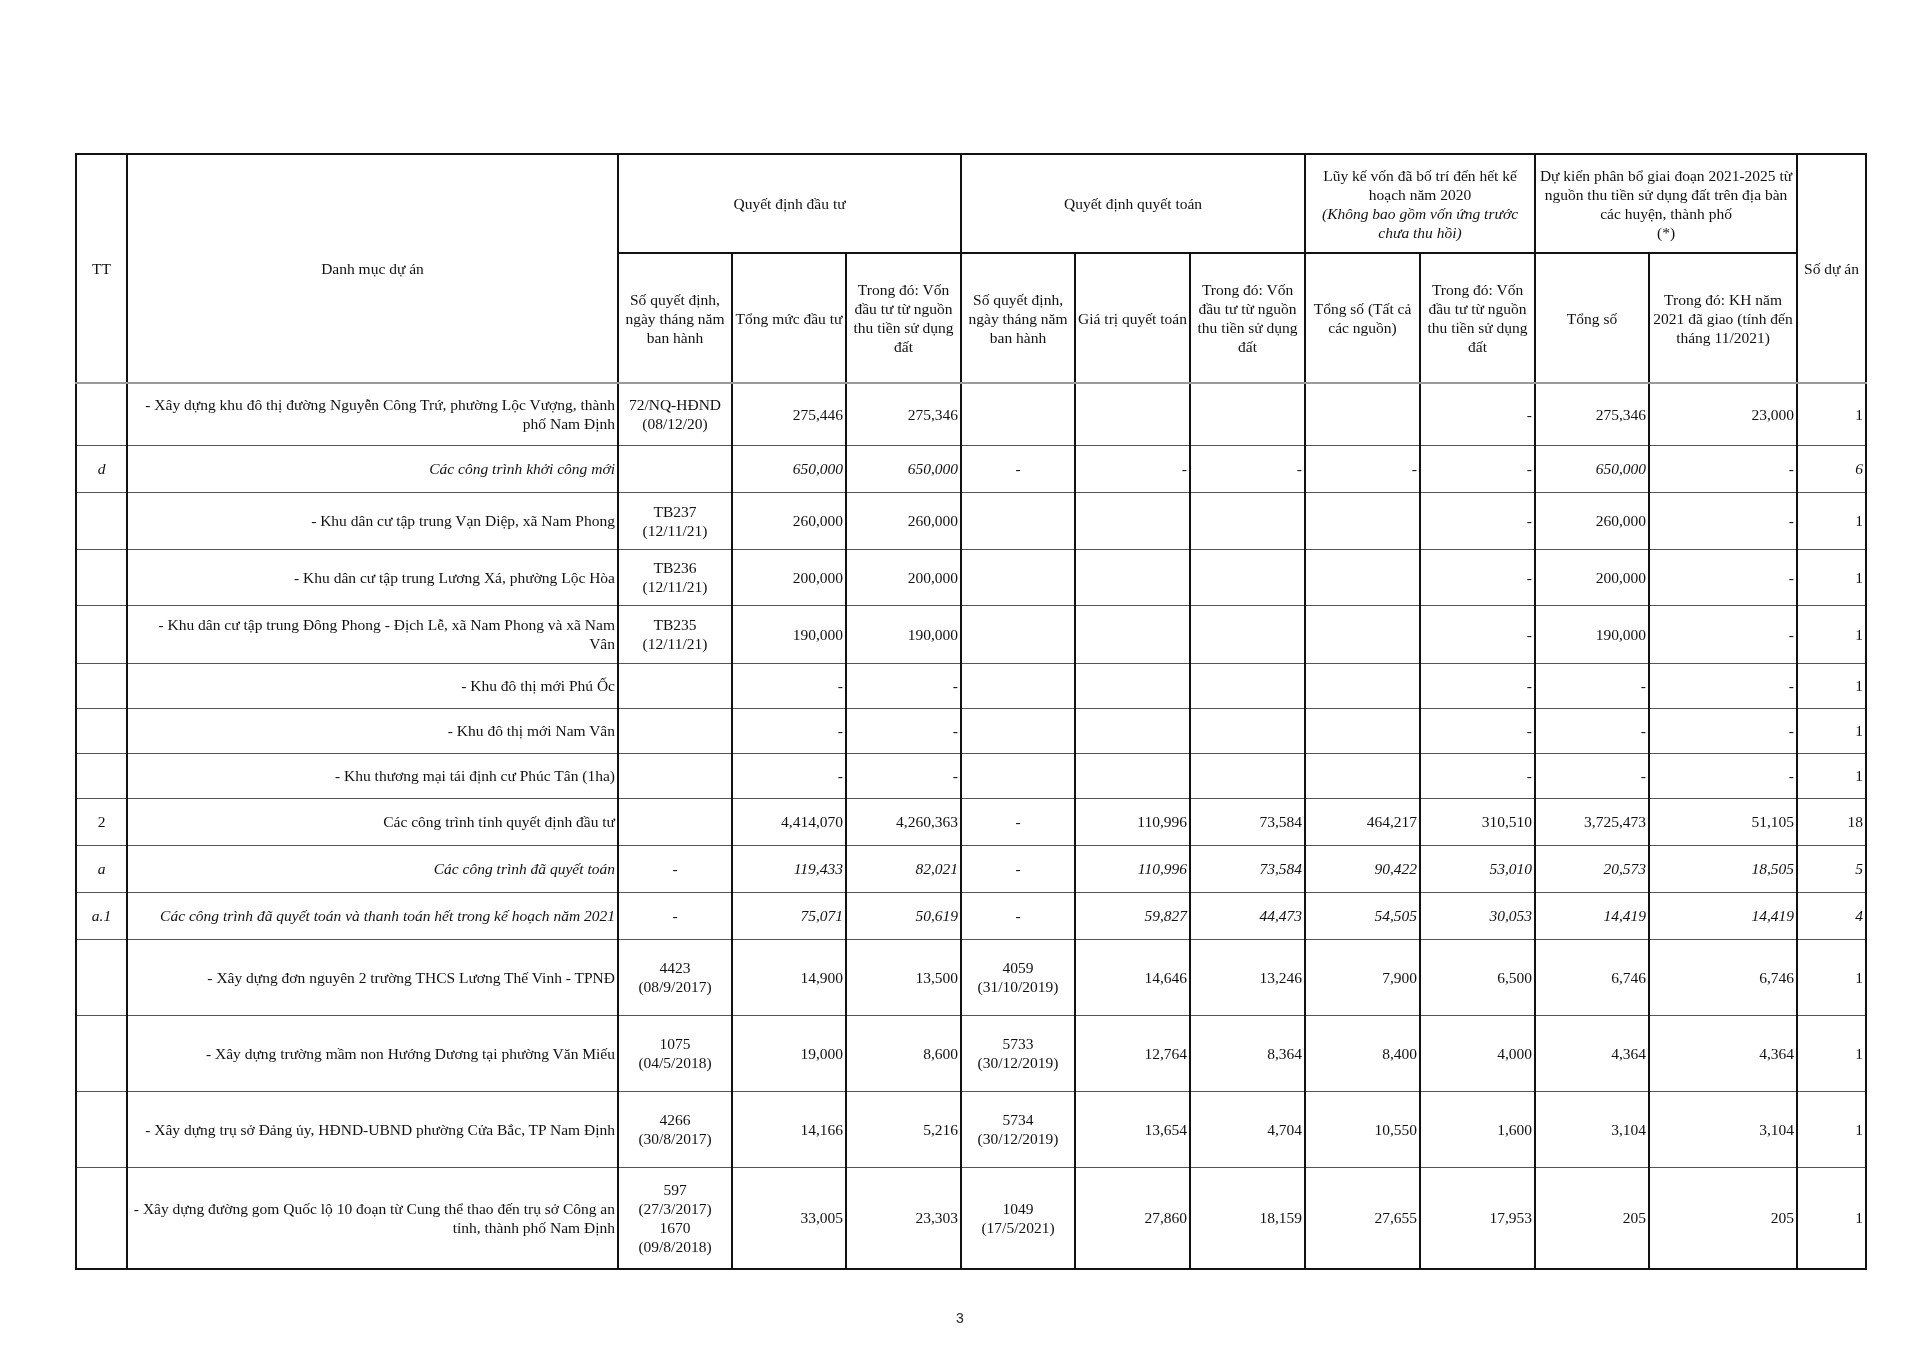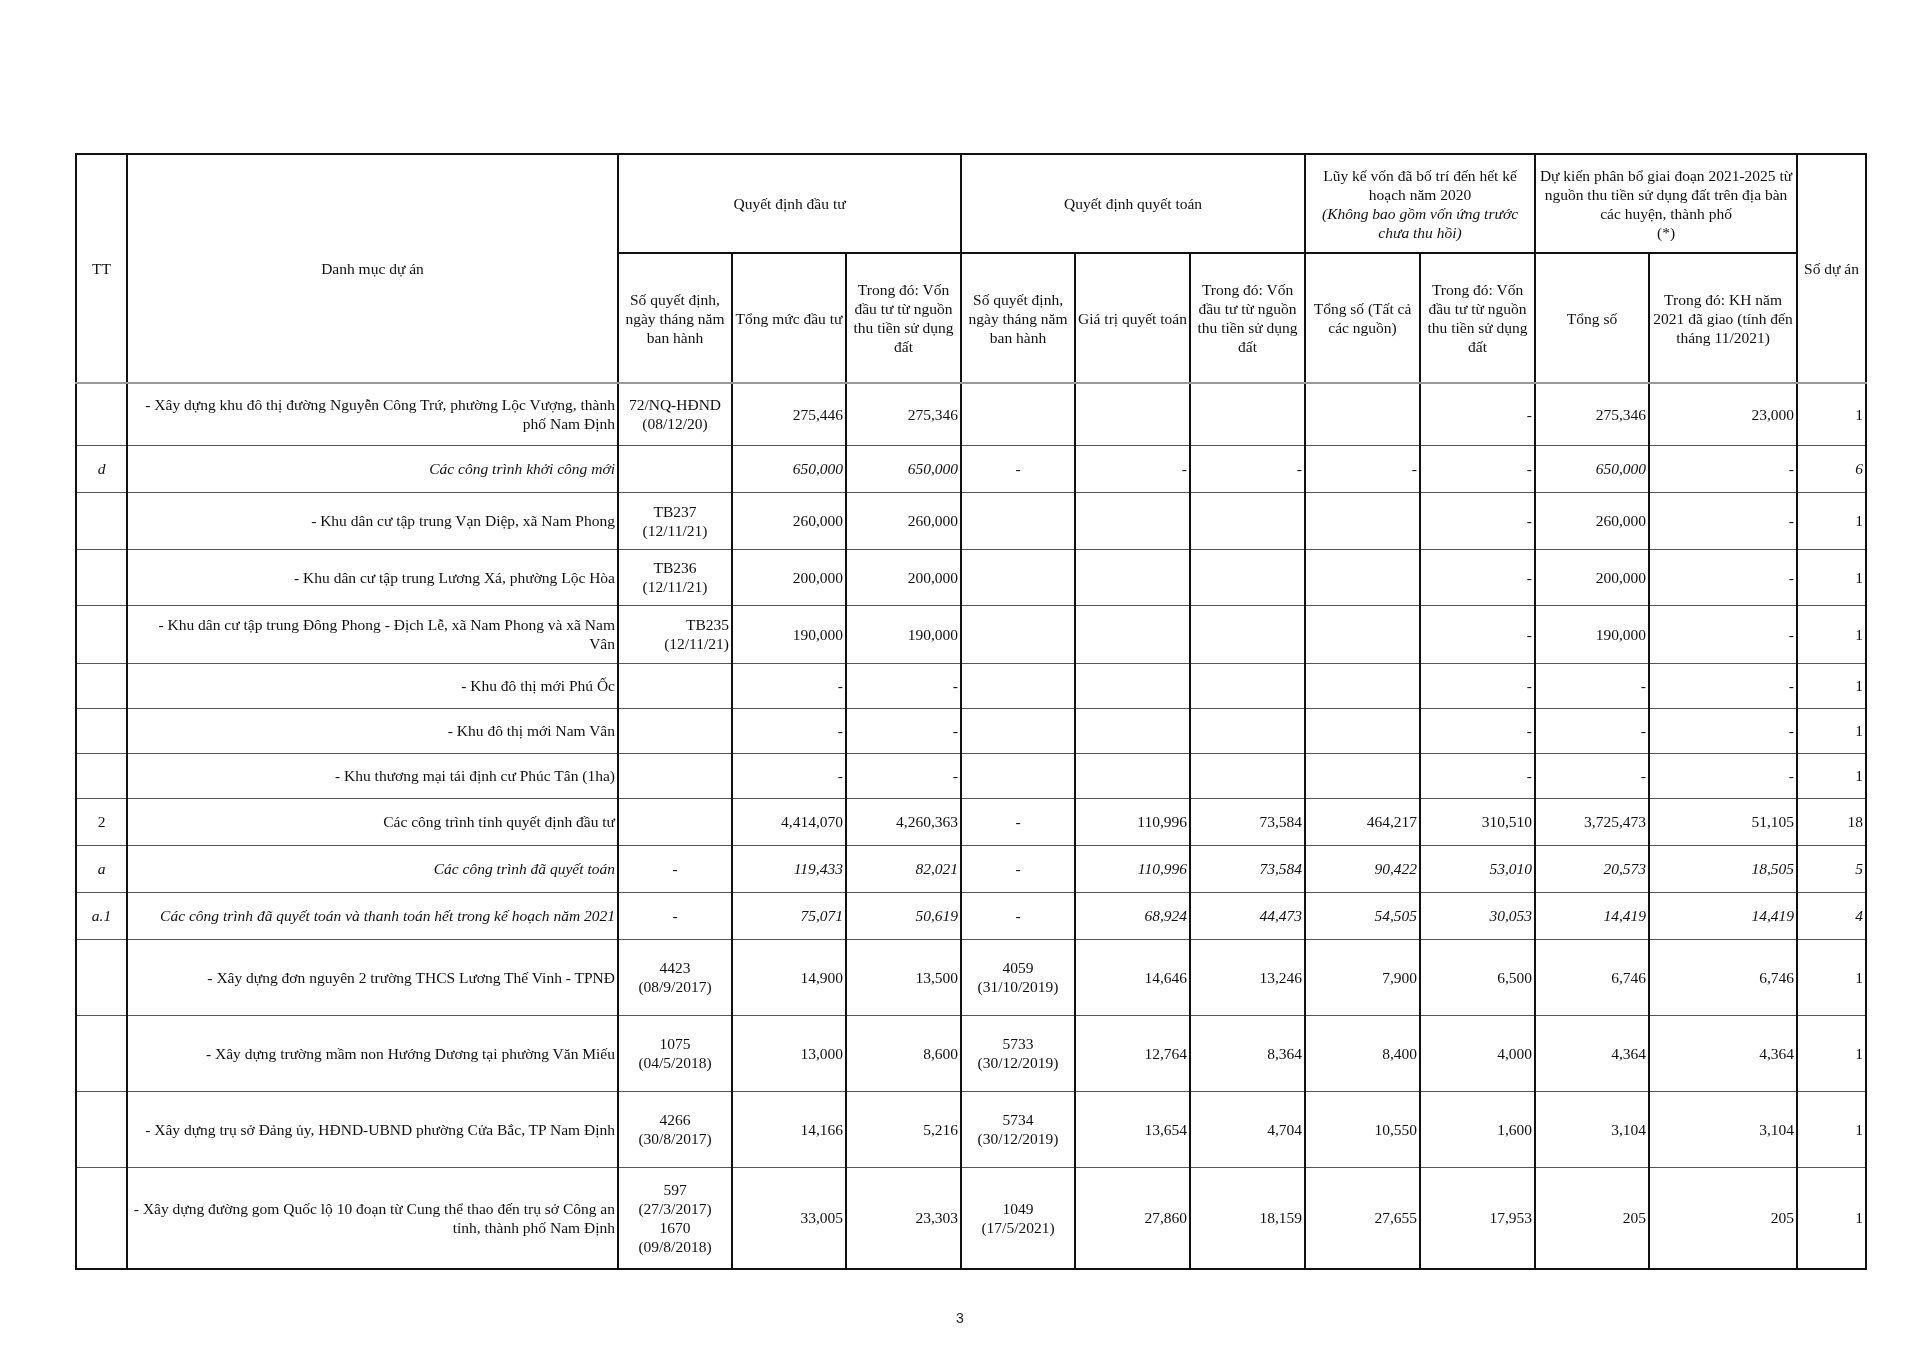--- a/index.html
+++ b/index.html
@@ -131,21 +131,21 @@
         <td class="num vthick"></td>
         <td class="num vthick"></td>
         <td class="num vthick">-</td>
         <td class="num vthick">200,000</td>
         <td class="num vthick">-</td>
         <td class="num vthick">1</td>
       </tr>
       <tr style="height: 58px;">
         <td class="tt"></td>
         <td class="name vthick"> - Khu dân cư tập trung Đông Phong - Địch Lễ, xã Nam Phong và xã Nam Vân</td>
-        <td class="ctr vthick" style="white-space: pre-line; text-align: right;">TB235
+        <td class="ctr vthick" style="white-space: pre-line;">TB235
 (12/11/21)</td>
         <td class="num vthick">190,000</td>
         <td class="num vthick">190,000</td>
         <td class="ctr vthick" style="white-space: pre-line;"></td>
         <td class="num vthick"></td>
         <td class="num vthick"></td>
         <td class="num vthick"></td>
         <td class="num vthick">-</td>
         <td class="num vthick">190,000</td>
         <td class="num vthick">-</td>
@@ -226,21 +226,21 @@
         <td class="num vthick">18,505</td>
         <td class="num vthick">5</td>
       </tr>
       <tr class="bolditalic" style="height: 47px;">
         <td class="tt">a.1</td>
         <td class="name vthick">Các công trình đã quyết toán và thanh toán hết trong kế hoạch năm 2021</td>
         <td class="ctr vthick" style="white-space: pre-line;">-</td>
         <td class="num vthick">75,071</td>
         <td class="num vthick">50,619</td>
         <td class="ctr vthick" style="white-space: pre-line;">-</td>
-        <td class="num vthick">68,924</td>
+        <td class="num vthick">59,827</td>
         <td class="num vthick">44,473</td>
         <td class="num vthick">54,505</td>
         <td class="num vthick">30,053</td>
         <td class="num vthick">14,419</td>
         <td class="num vthick">14,419</td>
         <td class="num vthick">4</td>
       </tr>
       <tr style="height: 76px;">
         <td class="tt"></td>
         <td class="name vthick"> - Xây dựng đơn nguyên 2 trường THCS Lương Thế Vinh - TPNĐ</td>
@@ -256,21 +256,21 @@
         <td class="num vthick">6,500</td>
         <td class="num vthick">6,746</td>
         <td class="num vthick">6,746</td>
         <td class="num vthick">1</td>
       </tr>
       <tr style="height: 76px;">
         <td class="tt"></td>
         <td class="name vthick"> - Xây dựng trường mầm non Hướng Dương tại phường Văn Miếu</td>
         <td class="ctr vthick" style="white-space: pre-line;">1075
 (04/5/2018)</td>
-        <td class="num vthick">13,000</td>
+        <td class="num vthick">19,000</td>
         <td class="num vthick">8,600</td>
         <td class="ctr vthick" style="white-space: pre-line;">5733
 (30/12/2019)</td>
         <td class="num vthick">12,764</td>
         <td class="num vthick">8,364</td>
         <td class="num vthick">8,400</td>
         <td class="num vthick">4,000</td>
         <td class="num vthick">4,364</td>
         <td class="num vthick">4,364</td>
         <td class="num vthick">1</td>

